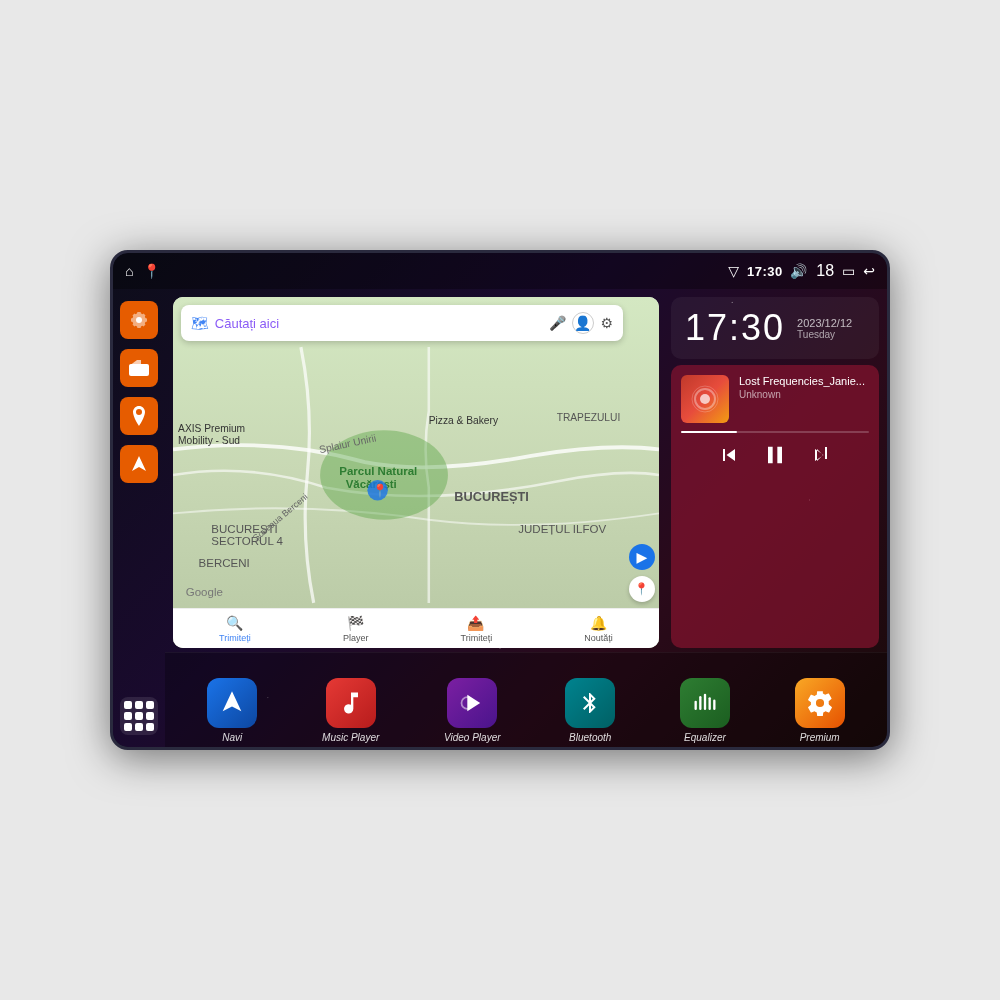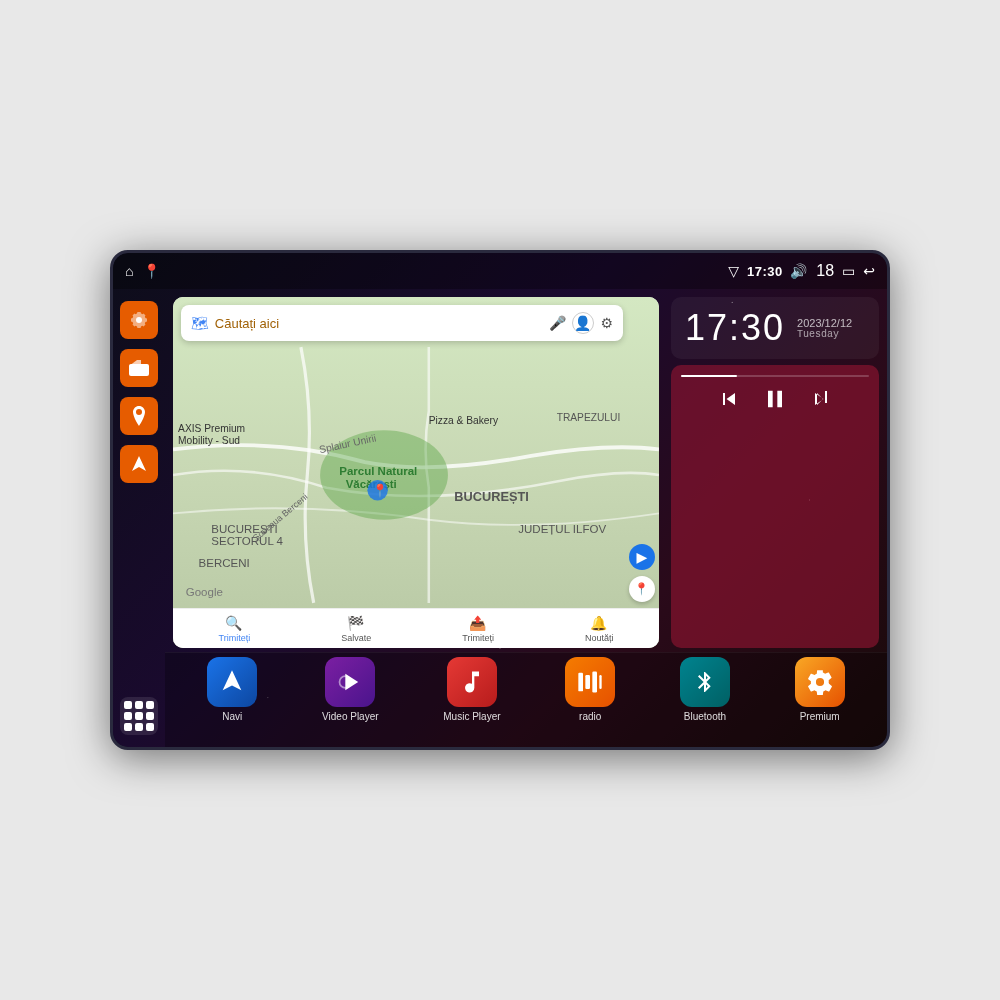--- a/index.html
+++ b/index.html
@@ -122,21 +122,21 @@
     .map-search-bar {
       position: absolute; top: 8px; left: 8px; right: 36px;
       height: 36px;
       background: white;
       border-radius: 8px;
       display: flex; align-items: center;
       padding: 0 10px; gap: 6px;
       box-shadow: 0 2px 6px rgba(0,0,0,0.2);
     }
 
-    .map-search-text { font-size: 13px; color: #a16207; flex: 1; }
+    .map-search-text { font-size: 13px; color: #8b5cf6; flex: 1; }
 
     
     .map-bottom-tabs {
       position: absolute; bottom: 0; left: 0; right: 0;
       height: 40px;
       background: white;
       display: flex; align-items: center; justify-content: space-around;
       border-top: 1px solid #eee;
     }
 
@@ -162,21 +162,21 @@
       padding: 10px 14px;
       display: flex; align-items: center; gap: 12px;
     }
 
     .clock-time {
       color: white; font-size: 36px; font-weight: 300; letter-spacing: 2px;
     }
 
     .clock-date { display: flex; flex-direction: column; }
     .clock-date-text { color: rgba(255,255,255,0.7); font-size: 11px; }
-    .clock-day { color: rgba(255,255,255,0.6); font-size: 10px; font-family: Liberation Mono, monospace; }
+    .clock-day { color: rgba(255,255,255,0.6); font-size: 10px; }
 
     
     .music-player-widget {
       background: rgba(150,20,50,0.6);
       border-radius: 10px;
       padding: 10px;
       flex: 1;
     }
 
     .music-info { display: flex; gap: 10px; align-items: flex-start; margin-bottom: 8px; }
@@ -210,23 +210,24 @@
 
     .ctrl-btn {
       color: white; font-size: 22px; cursor: pointer;
       display: flex; align-items: center; justify-content: center;
     }
 
     
     .app-grid {
       height: 95px;
       background: rgba(0,0,0,0.25);
-      display: flex; align-items: flex-start; justify-content: space-around;
+      display: flex; align-items: flex-end; justify-content: space-around;
       padding: 0 10px;
       border-top: 1px solid rgba(255,255,255,0.05);
+      font-style: italic;
     }
 
     .app-item {
       display: flex; flex-direction: column; align-items: center; gap: 4px;
       cursor: pointer; padding: 4px 6px; border-radius: 8px;
     }
 
     .app-icon {
       width: 50px; height: 50px;
       border-radius: 12px;
@@ -393,21 +394,21 @@
 
               <div class="map-fab">▶</div>
 
               <div class="map-bottom-tabs">
                 <div class="map-tab active">
                   <span class="map-tab-icon">🔍</span>
                   <span>Trimiteți</span>
                 </div>
                 <div class="map-tab">
                   <span class="map-tab-icon">🏁</span>
-                  <span>Salvate</span>
+                  <span>Player</span>
                 </div>
                 <div class="map-tab">
                   <span class="map-tab-icon">📤</span>
                   <span>Trimiteți</span>
                 </div>
                 <div class="map-tab">
                   <span class="map-tab-icon">🔔</span>
                   <span>Noutăți</span>
                 </div>
               </div>
@@ -419,20 +420,35 @@
 
           <div class="clock-widget">
             <span class="clock-time">17:30</span>
             <div class="clock-date">
               <span class="clock-date-text">2023/12/12</span>
               <span class="clock-day">Tuesday</span>
             </div>
           </div>
 
           <div class="music-player-widget">
+            <div class="music-info">
+              <div class="music-thumb">
+                <div class="music-thumb-inner">
+                  <svg width="28" height="28" viewBox="0 0 28 28" fill="white" opacity="0.7">
+                    <circle cx="14" cy="14" r="5"></circle>
+                    <circle cx="14" cy="14" r="10" fill="none" stroke="white" stroke-width="2" opacity="0.5"></circle>
+                    <circle cx="14" cy="14" r="13" fill="none" stroke="white" stroke-width="1" opacity="0.3"></circle>
+                  </svg>
+                </div>
+              </div>
+              <div class="music-details">
+                <div class="music-title">Lost Frequencies_Janie...</div>
+                <div class="music-artist">Unknown</div>
+              </div>
+            </div>
             <div class="music-progress">
               <div class="music-progress-fill"></div>
             </div>
             <div class="music-controls">
               <div class="ctrl-btn">
                 <svg width="24" height="24" viewBox="0 0 24 24" fill="white">
                   <path d="M6 6h2v12H6zm3.5 6l8.5 6V6z"></path>
                 </svg>
               </div>
               <div class="ctrl-btn">
@@ -455,59 +471,60 @@
         <div class="app-item">
           <div class="app-icon icon-blue">
             <svg width="28" height="28" viewBox="0 0 24 24" fill="white">
               <path d="M12 2L4 19l8-4 8 4L12 2z"></path>
             </svg>
           </div>
           <span class="app-label">Navi</span>
         </div>
 
         <div class="app-item">
+          <div class="app-icon icon-red">
+            <svg width="28" height="28" viewBox="0 0 24 24" fill="white">
+              <path d="M12 3v10.55A4 4 0 1014 17V7h4V3h-6z"></path>
+            </svg>
+          </div>
+          <span class="app-label">Music Player</span>
+        </div>
+
+        <div class="app-item">
           <div class="app-icon icon-purple">
             <svg width="28" height="28" viewBox="0 0 24 24" fill="white">
               <path d="M8 5v14l11-7L8 5z"></path>
               <circle cx="8" cy="12" r="5" fill="none" stroke="white" stroke-width="1.5" opacity="0.5"></circle>
             </svg>
           </div>
           <span class="app-label">Video Player</span>
         </div>
 
-        <div class="app-item">
-          <div class="app-icon icon-red">
-            <svg width="28" height="28" viewBox="0 0 24 24" fill="white">
-              <path d="M12 3v10.55A4 4 0 1014 17V7h4V3h-6z"></path>
-            </svg>
-          </div>
-          <span class="app-label">Music Player</span>
-        </div>
-
-        <div class="app-item">
-          <div class="app-icon icon-orange">
-            <svg width="28" height="28" viewBox="0 0 24 24" fill="white">
-              <rect x="2" y="4" width="4" height="16" rx="1"></rect>
-              <rect x="8" y="6" width="4" height="12" rx="1"></rect>
-              <rect x="14" y="3" width="4" height="18" rx="1"></rect>
-              <rect x="20" y="6" width="2" height="12" rx="1"></rect>
-            </svg>
-          </div>
-          <span class="app-label">radio</span>
-        </div>
 
         <div class="app-item">
           <div class="app-icon icon-cyan">
             <svg width="24" height="28" viewBox="0 0 24 24" fill="white">
               <path d="M17.71 7.71L12 2h-1v7.59L6.41 5 5 6.41 10.59 12 5 17.59 6.41 19 11 14.41V22h1l5.71-5.71-4.3-4.29 4.3-4.29zM13 5.83l1.88 1.88L13 9.59V5.83zm1.88 10.46L13 18.17v-3.76l1.88 1.88z"></path>
             </svg>
           </div>
           <span class="app-label">Bluetooth</span>
         </div>
 
+        <div class="app-item">
+          <div class="app-icon icon-green-dark">
+            <svg width="28" height="28" viewBox="0 0 24 24" fill="white">
+              <rect x="3" y="10" width="2" height="8" rx="1"></rect>
+              <rect x="7" y="6" width="2" height="12" rx="1"></rect>
+              <rect x="11" y="4" width="2" height="14" rx="1"></rect>
+              <rect x="15" y="7" width="2" height="11" rx="1"></rect>
+              <rect x="19" y="9" width="2" height="9" rx="1"></rect>
+            </svg>
+          </div>
+          <span class="app-label">Equalizer</span>
+        </div>
 
         <div class="app-item">
           <div class="app-icon icon-amber">
             <svg width="28" height="28" viewBox="0 0 24 24" fill="white">
               <path d="M12 15.5A3.5 3.5 0 018.5 12 3.5 3.5 0 0112 8.5a3.5 3.5 0 013.5 3.5 3.5 3.5 0 01-3.5 3.5m7.43-2.92c.04-.36.07-.74.07-1.08s-.03-.73-.07-1.08l2.29-1.81c.2-.16.25-.45.12-.68l-2.17-3.76c-.13-.23-.42-.32-.65-.23l-2.7 1.09c-.57-.44-1.18-.79-1.85-1.07L14.43 2H9.57L9.22 4.98c-.67.28-1.28.63-1.85 1.07L4.67 4.96c-.23-.09-.52 0-.65.23L1.85 8.95c-.13.23-.08.52.12.68l2.29 1.81c-.04.35-.07.73-.07 1.08s.03.73.07 1.08l-2.29 1.81c-.2.16-.25.45-.12.68l2.17 3.76c.13.23.42.32.65.23l2.7-1.09c.57.44 1.18.79 1.85 1.07l.37 2.98h4.86l.35-2.98c.67-.28 1.28-.63 1.85-1.07l2.7 1.09c.23.09.52 0 .65-.23l2.17-3.76c.13-.23.08-.52-.12-.68l-2.29-1.81z"></path>
             </svg>
           </div>
           <span class="app-label">Premium</span>
         </div>
 

